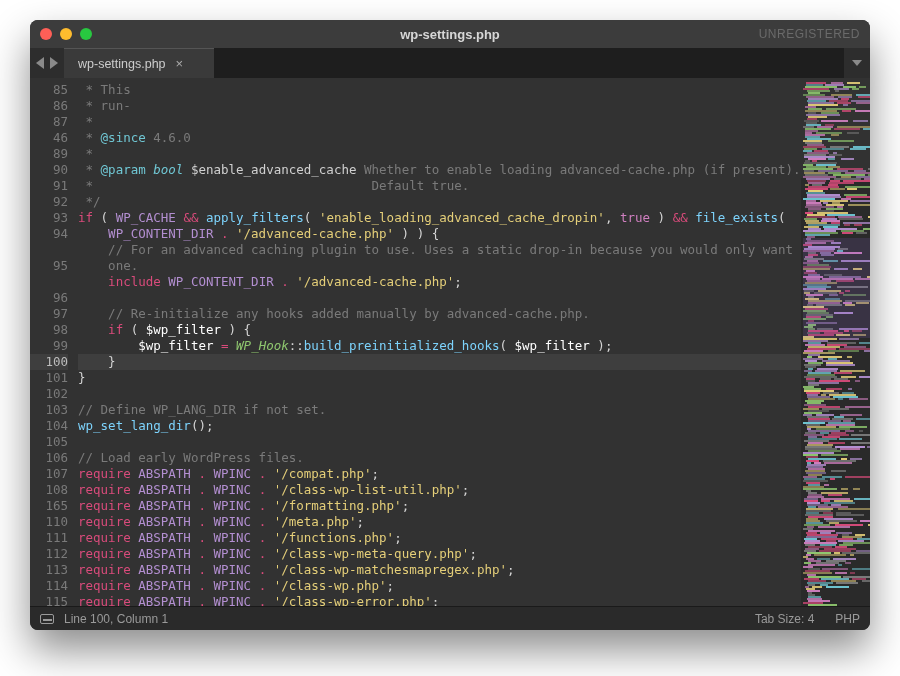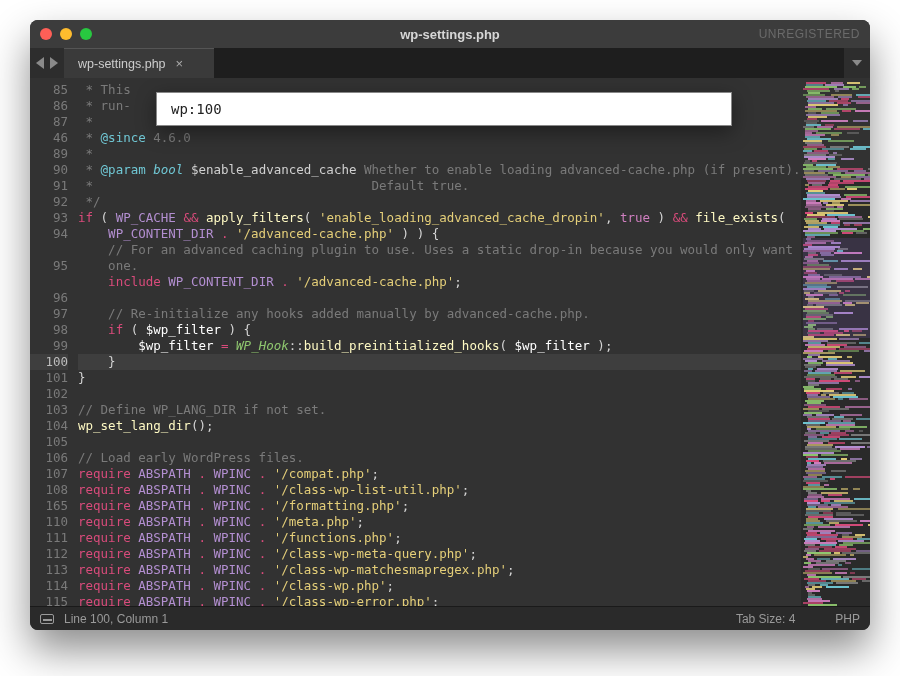--- a/index.html
+++ b/index.html
@@ -115,21 +115,21 @@
   .line { height: 16px; display: flex; }
   .cur-line-gutter { background: #3e3e3e; color: #bdbdbd; }
   .cur-line-code { background: #3e3e3e; }
 
   
   .c-comment { color: #7a7a7a; }
   .c-key { color: #70c7d4; }
   .c-at { color: #70c7d4; }
   .c-var { color: #d0d0d0; }
   .c-keyword { color: #d94b7b; }
-  .c-func { color: #fef9c3; }
+  .c-func { color: #7dd3fc; }
   .c-str { color: #e5cf79; }
   .c-const { color: #b38fd1; }
   .c-bool { color: #d07fc0; }
   .c-punct { color: #d5d5d5; }
   .c-italic { font-style: italic; }
   .c-white { color: #fff; }
   .c-class { color: #8fc76f; font-style: italic; }
 
   
   .goto {
@@ -180,21 +180,21 @@
   }
   .status .panel-icon {
     width: 14px; height: 10px; border: 1.5px solid #9a9a9a;
     border-radius: 2px; margin-right: 10px;
     position: relative;
   }
   .status .panel-icon::after {
     content: ""; position: absolute; bottom: 1.5px; left: 1.5px; right: 1.5px;
     height: 2px; background: #9a9a9a;
   }
-  .status .right { margin-left: auto; display: flex; gap: 40px; }
+  .status .right { margin-left: auto; display: flex; gap: 21px; }
 </style>
 </head>
 <body>
 
 <div class="frame">
 
   <div class="titlebar">
     <div class="traffic">
       <div class="tl red"></div>
       <div class="tl yellow"></div>
@@ -250,23 +250,20 @@
           <div class="line" style="justify-content: flex-end;">165</div>
           <div class="line" style="justify-content: flex-end;">110</div>
           <div class="line" style="justify-content: flex-end;">111</div>
           <div class="line" style="justify-content: flex-end;">112</div>
           <div class="line" style="justify-content: flex-end;">113</div>
           <div class="line" style="justify-content: flex-end;">114</div>
           <div class="line" style="justify-content: flex-end;">115</div>
         </div>
       <div class="code" id="code"><div class="line"><span class="c-comment"> * </span><span class="c-comment">This</span></div><div class="line"><span class="c-comment"> * run-</span></div><div class="line"><span class="c-comment"> *</span></div><div class="line"><span class="c-comment"> * </span><span class="c-at">@since</span><span class="c-comment"> 4.6.0</span></div><div class="line"><span class="c-comment"> *</span></div><div class="line"><span class="c-comment"> * </span><span class="c-at">@param</span><span class="c-comment"> </span><span class="c-key c-italic">bool</span><span class="c-comment"> </span><span class="c-var">$enable_advanced_cache</span><span class="c-comment"> Whether to enable loading advanced-cache.php (if present).</span></div><div class="line"><span class="c-comment"> *                                     Default true.</span></div><div class="line"><span class="c-comment"> */</span></div><div class="line"><span class="c-keyword">if</span><span class="c-punct"> ( </span><span class="c-const">WP_CACHE</span><span class="c-punct"> </span><span class="c-keyword">&amp;&amp;</span><span class="c-punct"> </span><span class="c-func">apply_filters</span><span class="c-punct">( </span><span class="c-str">'enable_loading_advanced_cache_dropin'</span><span class="c-punct">, </span><span class="c-bool">true</span><span class="c-punct"> ) </span><span class="c-keyword">&amp;&amp;</span><span class="c-punct"> </span><span class="c-func">file_exists</span><span class="c-punct">(</span></div><div class="line"><span class="c-punct">    </span><span class="c-const">WP_CONTENT_DIR</span><span class="c-keyword"> . </span><span class="c-str">'/advanced-cache.php'</span><span class="c-punct"> ) ) {</span></div><div class="line"><span class="c-punct">    </span><span class="c-comment">// For an advanced caching plugin to use. Uses a static drop-in because you would only want</span></div><div class="line"><span class="c-punct">    </span><span class="c-comment">one.</span></div><div class="line"><span class="c-punct">    </span><span class="c-keyword">include</span><span class="c-punct"> </span><span class="c-const">WP_CONTENT_DIR</span><span class="c-keyword"> . </span><span class="c-str">'/advanced-cache.php'</span><span class="c-punct">;</span></div><div class="line"><span class="c-punct"></span></div><div class="line"><span class="c-punct">    </span><span class="c-comment">// Re-initialize any hooks added manually by advanced-cache.php.</span></div><div class="line"><span class="c-punct">    </span><span class="c-keyword">if</span><span class="c-punct"> ( </span><span class="c-white">$wp_filter</span><span class="c-punct"> ) {</span></div><div class="line"><span class="c-punct">        </span><span class="c-white">$wp_filter</span><span class="c-punct"> </span><span class="c-keyword">=</span><span class="c-punct"> </span><span class="c-class">WP_Hook</span><span class="c-punct">::</span><span class="c-func">build_preinitialized_hooks</span><span class="c-punct">( </span><span class="c-white">$wp_filter</span><span class="c-punct"> );</span></div><div class="line cur-line-code"><span class="c-punct">    }</span></div><div class="line"><span class="c-punct">}</span></div><div class="line"><span class="c-punct"></span></div><div class="line"><span class="c-comment">// Define WP_LANG_DIR if not set.</span></div><div class="line"><span class="c-func">wp_set_lang_dir</span><span class="c-punct">();</span></div><div class="line"><span class="c-punct"></span></div><div class="line"><span class="c-comment">// Load early WordPress files.</span></div><div class="line"><span class="c-keyword">require</span><span class="c-punct"> </span><span class="c-const">ABSPATH</span><span class="c-keyword"> . </span><span class="c-const">WPINC</span><span class="c-keyword"> . </span><span class="c-str">'/compat.php'</span><span class="c-punct">;</span></div><div class="line"><span class="c-keyword">require</span><span class="c-punct"> </span><span class="c-const">ABSPATH</span><span class="c-keyword"> . </span><span class="c-const">WPINC</span><span class="c-keyword"> . </span><span class="c-str">'/class-wp-list-util.php'</span><span class="c-punct">;</span></div><div class="line"><span class="c-keyword">require</span><span class="c-punct"> </span><span class="c-const">ABSPATH</span><span class="c-keyword"> . </span><span class="c-const">WPINC</span><span class="c-keyword"> . </span><span class="c-str">'/formatting.php'</span><span class="c-punct">;</span></div><div class="line"><span class="c-keyword">require</span><span class="c-punct"> </span><span class="c-const">ABSPATH</span><span class="c-keyword"> . </span><span class="c-const">WPINC</span><span class="c-keyword"> . </span><span class="c-str">'/meta.php'</span><span class="c-punct">;</span></div><div class="line"><span class="c-keyword">require</span><span class="c-punct"> </span><span class="c-const">ABSPATH</span><span class="c-keyword"> . </span><span class="c-const">WPINC</span><span class="c-keyword"> . </span><span class="c-str">'/functions.php'</span><span class="c-punct">;</span></div><div class="line"><span class="c-keyword">require</span><span class="c-punct"> </span><span class="c-const">ABSPATH</span><span class="c-keyword"> . </span><span class="c-const">WPINC</span><span class="c-keyword"> . </span><span class="c-str">'/class-wp-meta-query.php'</span><span class="c-punct">;</span></div><div class="line"><span class="c-keyword">require</span><span class="c-punct"> </span><span class="c-const">ABSPATH</span><span class="c-keyword"> . </span><span class="c-const">WPINC</span><span class="c-keyword"> . </span><span class="c-str">'/class-wp-matchesmapregex.php'</span><span class="c-punct">;</span></div><div class="line"><span class="c-keyword">require</span><span class="c-punct"> </span><span class="c-const">ABSPATH</span><span class="c-keyword"> . </span><span class="c-const">WPINC</span><span class="c-keyword"> . </span><span class="c-str">'/class-wp.php'</span><span class="c-punct">;</span></div><div class="line"><span class="c-keyword">require</span><span class="c-punct"> </span><span class="c-const">ABSPATH</span><span class="c-keyword"> . </span><span class="c-const">WPINC</span><span class="c-keyword"> . </span><span class="c-str">'/class-wp-error.php'</span><span class="c-punct">;</span></div></div>
 
-      <div class="goto">
-        <input type="text" value="wp:100" style="">
-      </div>
     </div>
 
     <div class="minimap" id="minimap">
       <div class="mm-viewport"></div>
     <div class="mm-line" style="left: 5.00317px; top: 4px; width: 20.8537px; background: rgb(217, 75, 123); opacity: 0.8;"></div>
         <div class="mm-line" style="left: 30.3537px; top: 4px; width: 11.9212px; background: rgb(208, 127, 192); opacity: 0.7;"></div>
         <div class="mm-line" style="left: 46.0299px; top: 4px; width: 13.0284px; background: rgb(229, 207, 121); opacity: 0.9;"></div>
         <div class="mm-line" style="left: 5.76414px; top: 6px; width: 16.4271px; background: rgb(112, 199, 212); opacity: 0.52;"></div>
         <div class="mm-line" style="left: 24.7237px; top: 6px; width: 18.8583px; background: rgb(179, 143, 209); opacity: 0.82;"></div>
         <div class="mm-line" style="left: 4.9928px; top: 8px; width: 31.5052px; background: rgb(143, 199, 111); opacity: 0.92;"></div>

